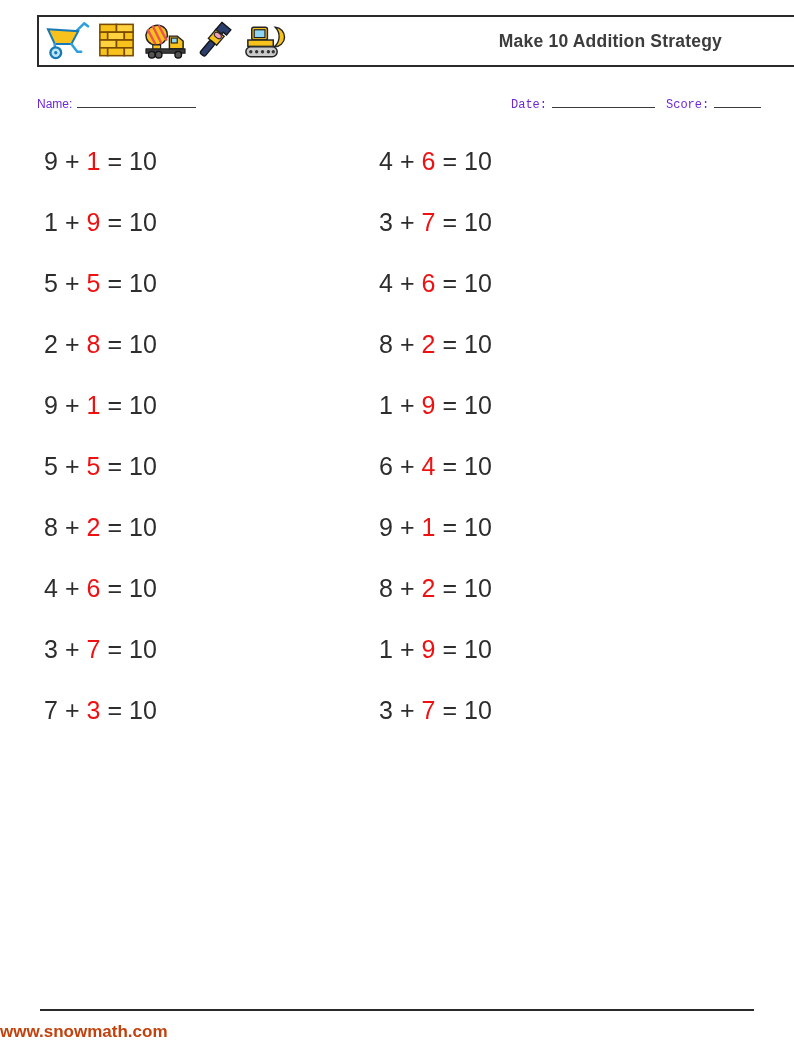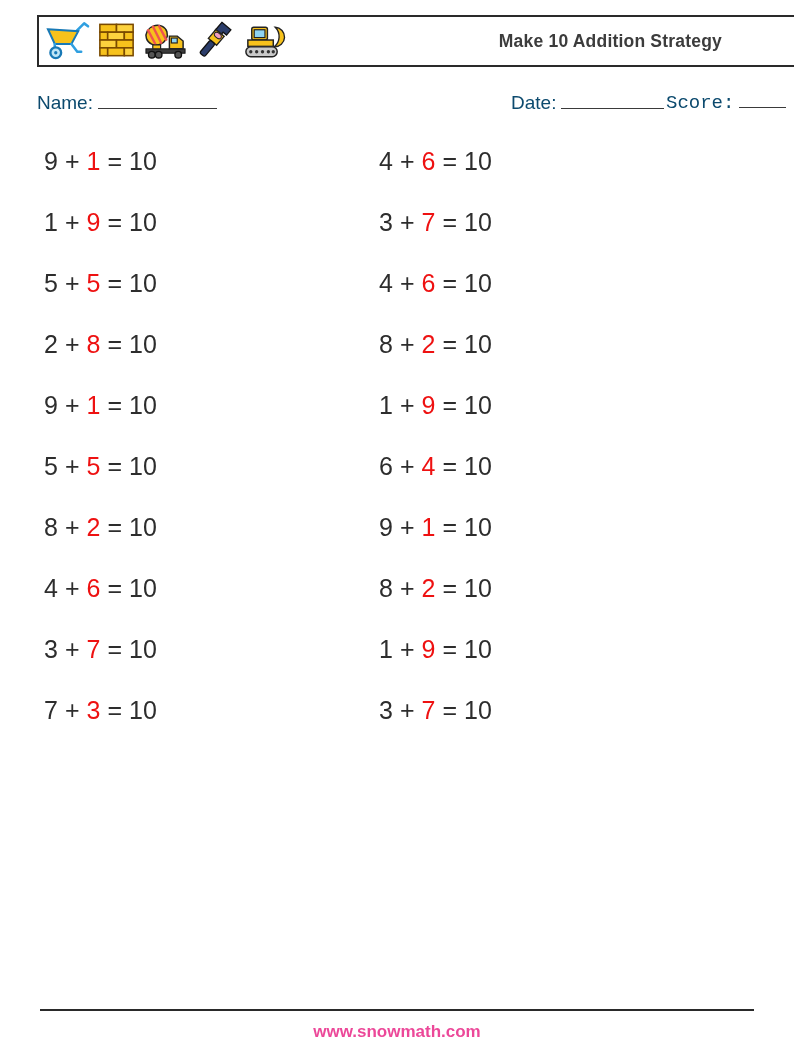--- a/index.html
+++ b/index.html
@@ -18,27 +18,27 @@
   }
   .icon-row { display:flex; align-items:center; gap:4px; margin-left:6px; }
   .icon { width:45px; height:42px; display:block; }
   .header-title {
     margin-left:auto; margin-right:80px;
     font-size:17.5px; font-weight:600; color:#3c3c3c; letter-spacing:0.2px;
     white-space:nowrap;
   }
 
   
-  .field { position:absolute; top:92px; font-size:19px; color:#0c4a6e; white-space:nowrap; }
+  .field { position:absolute; top:92px; font-size:12px; color:#6d28d9; white-space:nowrap; }
   .field .uline {
     display:inline-block; height:15px; margin-left:5px;
     border-bottom:1.7px solid #3a3a3a; vertical-align:baseline;
   }
   .field-name  { left:37px; }
-  .field-date  { left:511px; }
+  .field-date  { left:511px;font-family:Liberation Mono, monospace; }
   .field-score { left:666px;font-family:Liberation Mono, monospace; }
   .uline-name  { width:119px; }
   .uline-date  { width:103px; }
   .uline-score { width:47px; }
 
   
   .problems-col { position:absolute; top:131px; }
   .col-left  { left:44px; }
   .col-right { left:379px; }
   .problem {
@@ -47,22 +47,22 @@
   }
   .problem .op { margin:0 7px; }
   .problem .red { color:#ee1111; }
 
   
   .footer-rule {
     position:absolute; left:40px; top:1009px; width:714px; height:0;
     border-top:2px solid #2a2a2a;
   }
   .footer-text {
-    position:absolute; left:0; top:1022px; width:794px; text-align:center;
-    font-size:17px; font-weight:700; color:#ec4899;
+    position:absolute; left:0; top:1022px; width:794px; text-align:left;
+    font-size:17px; font-weight:700; color:#c2410c;
   }
 </style>
 </head>
 <body>
 
 <div class="header-box">
   <div class="icon-row">
 
     <svg class="icon" viewBox="0 0 46 42">
       <path d="M32 11 L40 3 L44 6" fill="none" stroke="#2f9fe0" stroke-width="2.6" stroke-linecap="round" stroke-linejoin="round"></path>

